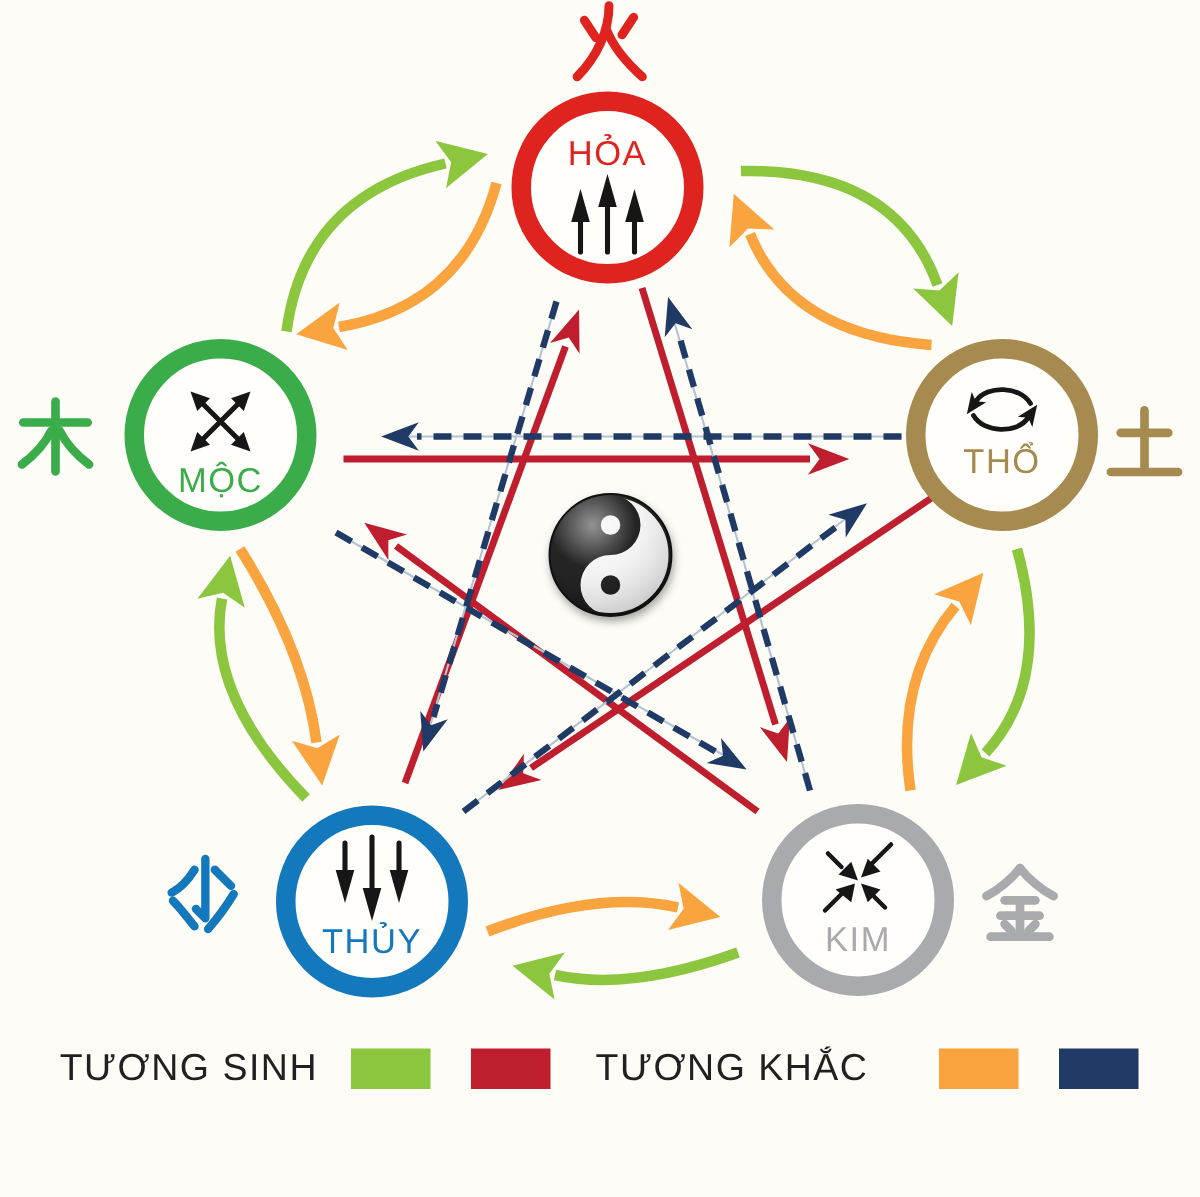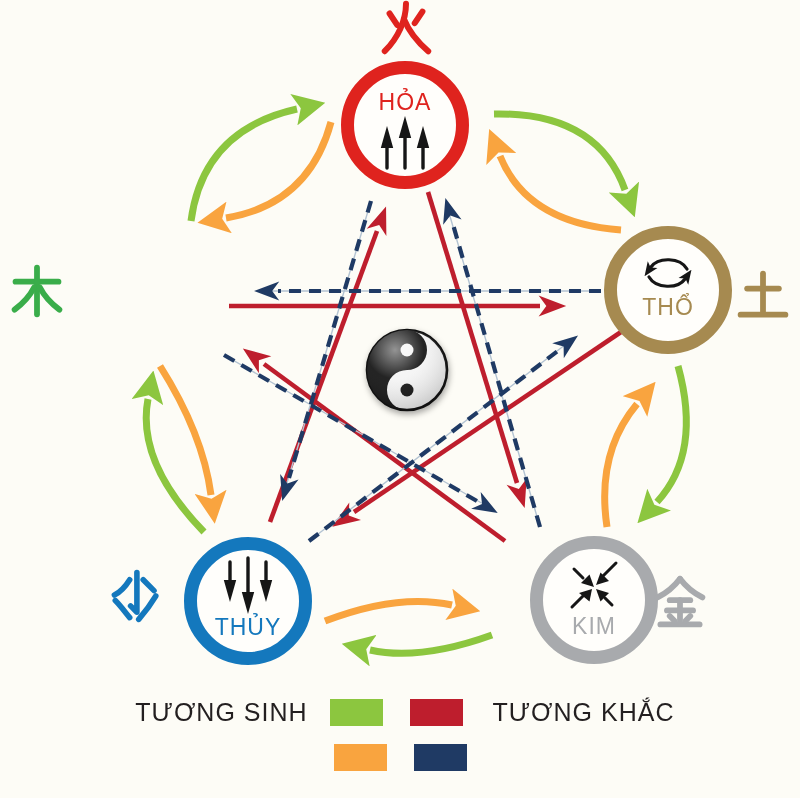--- a/index.html
+++ b/index.html
@@ -22,21 +22,21 @@
     font-size:23px;letter-spacing:1px;line-height:1;white-space:nowrap;
   }
   .node-fire{left:341px;top:61px;border-color:var(--c-fire);}
   .node-fire .node-label{color:var(--c-fire);margin-top:17px;}
   .node-wood{left:83px;top:226px;border-color:var(--c-wood);}
   .node-wood .node-label{color:var(--c-wood);}
   .node-earth{left:604px;top:226px;border-color:var(--c-earth);}
   .node-earth .node-label{color:var(--c-earth);}
   .node-water{left:184px;top:537px;border-color:var(--c-water);}
   .node-water .node-label{color:var(--c-water);}
-  .node-metal{left:530px;top:536px;border-color:var(--c-metal);}
+  .node-metal{left:508px;top:536px;border-color:var(--c-metal);}
   .node-metal .node-label{color:var(--c-metal);}
   .node svg.node-icon{display:block;}
   .icon-stroke{stroke:#161616;fill:none;stroke-linecap:round;}
   .icon-fill{fill:#161616;stroke:none;}
 
   
   .hanzi{position:absolute;transform:translate(-50%,-50%);}
   .hanzi path{fill:none;stroke-width:6.2;stroke-linecap:round;stroke-linejoin:round;}
   .hanzi-fire path{stroke:var(--c-fire);}
   .hanzi-wood path{stroke:var(--c-wood);}
@@ -53,21 +53,21 @@
   .m-sinh{fill:var(--c-sinh);}
   .m-phan-sinh{fill:var(--c-phan_sinh);}
   .m-khac{fill:var(--c-khac);}
   .m-phan-khac{fill:var(--c-phan_khac);}
 
   
   #yinyang{position:absolute;left:407px;top:370px;transform:translate(-50%,-50%);
     filter:drop-shadow(1px 3px 3px rgba(0,0,0,0.35));}
 
   
-  #legend{position:absolute;left:0;top:698px;width:800px;display:flex;flex-direction:column;gap:17px;}
+  #legend{position:absolute;left:0;top:698px;width:800px;display:flex;flex-direction:row;gap:17px;}
   .legend-row{display:flex;align-items:center;justify-content:center;}
   .legend-label{font-size:25px;color:#231f20;letter-spacing:1px;white-space:nowrap;}
   .legend-label.left{width:212px;text-align:right;margin-right:22px;}
   .legend-label.right{width:212px;text-align:left;margin-left:30px;}
   .swatch{width:53px;height:27px;}
   .swatch + .swatch{margin-left:27px;}
   .swatch-sinh{background:var(--c-sinh);}
   .swatch-khac{background:var(--c-khac);}
   .swatch-phan-sinh{background:var(--c-phan_sinh);}
   .swatch-phan-khac{background:var(--c-phan_khac);}
@@ -139,20 +139,30 @@
   <div class="node node-fire">
     <div class="node-label">HỎA</div>
     <svg class="node-icon" width="68" height="58" viewBox="0 0 68 58">
       <path class="icon-stroke" stroke-width="3.4" d="M16 54 L16 31 M34 54 L34 21 M52 54 L52 31"></path>
       <polygon class="icon-fill" points="16,12 9.8,34 22.2,34"></polygon>
       <polygon class="icon-fill" points="34,2 27.8,24 40.2,24"></polygon>
       <polygon class="icon-fill" points="52,12 45.8,34 58.2,34"></polygon>
     </svg>
   </div>
 
+  <div class="node node-wood">
+    <svg class="node-icon" width="56" height="56" viewBox="0 0 56 56" style="margin-top:14px">
+      <path class="icon-stroke" stroke-width="3.4" d="M28 28 L17 17 M28 28 L39 17 M28 28 L17 39 M28 28 L39 39"></path>
+      <polygon class="icon-fill" points="8,8 21,12.5 12.5,21"></polygon>
+      <polygon class="icon-fill" points="48,8 43.5,21 35,12.5"></polygon>
+      <polygon class="icon-fill" points="8,48 12.5,35 21,43.5"></polygon>
+      <polygon class="icon-fill" points="48,48 35,43.5 43.5,35"></polygon>
+    </svg>
+    <div class="node-label">MỘC</div>
+  </div>
 
   <div class="node node-water">
     <svg class="node-icon" width="68" height="60" viewBox="0 0 68 60" style="margin-top:6px">
       <path class="icon-stroke" stroke-width="3.4" d="M16 6 L16 27 M34 2 L34 37 M52 6 L52 27"></path>
       <polygon class="icon-fill" points="16,46 9.8,24 22.2,24"></polygon>
       <polygon class="icon-fill" points="34,58 27.8,36 40.2,36"></polygon>
       <polygon class="icon-fill" points="52,46 45.8,24 58.2,24"></polygon>
     </svg>
     <div class="node-label">THỦY</div>
   </div>

